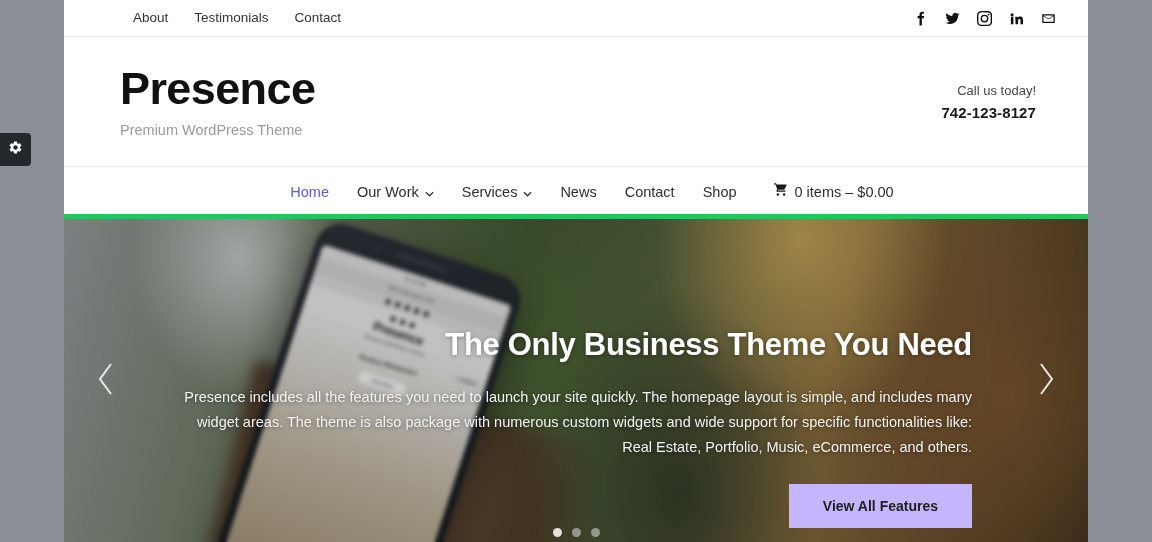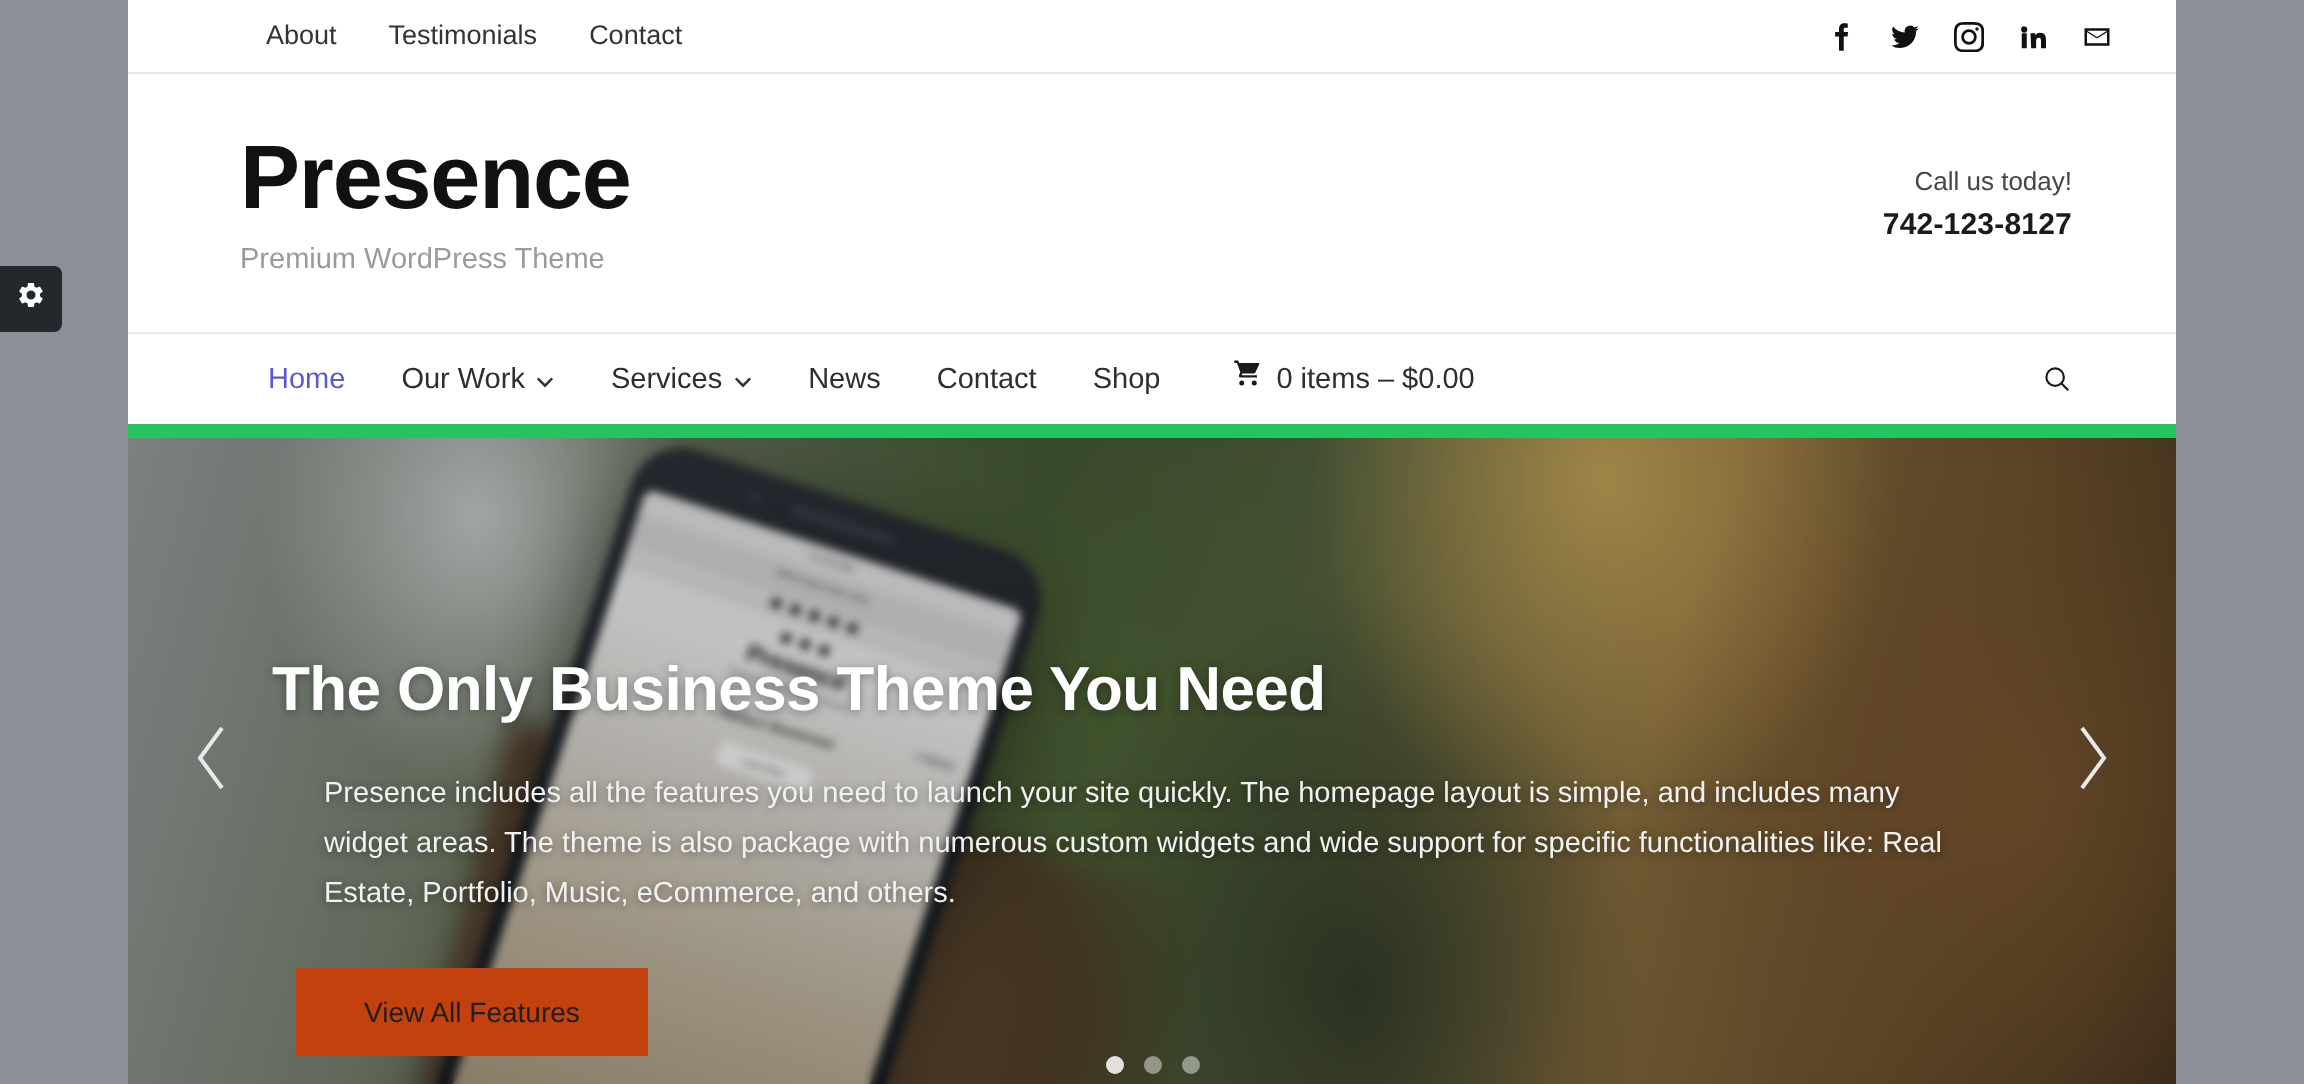--- a/index.html
+++ b/index.html
@@ -86,24 +86,25 @@
     text-align: right;
     padding-right: 28px;
   }
   .call-label { font-size: 13px; color: #454545; }
   .call-number { font-size: 15px; font-weight: 700; color: #1a1a1a; margin-top: 6px; letter-spacing: 0.1px; }
 
   
   .mainnav {
     position: relative;
     height: 52px;
-    border-bottom: 7px solid #22c55e;
+    border-bottom: 5px solid #22c55e;
     display: flex; align-items: center;
     padding: 0 24px 0 56px;
     background: #fff;
+    flex-direction: column;
   }
   .mainnav-items { display: flex; align-items: center; }
   .mainnav-items a {
     font-size: 14.5px;
     color: #2e2e2e;
     text-decoration: none;
     padding: 0 14px;
     line-height: 50px;
     white-space: nowrap;
     display: inline-flex; align-items: center; gap: 6px;
@@ -185,46 +186,46 @@
   }
   .hero-blurlayer {
     position: absolute; inset: 0;
     backdrop-filter: blur(2px);
   }
   .hero-scrim { position: absolute; inset: 0; background: rgba(20,20,20,0.22); }
 
   .hero-content {
     position: absolute;
     left: 0; right: 16px; top: 108px;
-    text-align: left;
-    padding: 0 72px;
+    text-align: right;
+    padding: 0 100px;
     z-index: 5;
   }
   .hero-title {
     font-size: 31px;
     font-weight: 700;
     color: #ffffff;
     letter-spacing: -0.3px;
     text-shadow: 0 1px 5px rgba(0,0,0,0.35);
   }
   .hero-desc {
     margin: 22px auto 0;
     max-width: 812px;
     font-size: 14.5px;
     line-height: 25px;
     color: #f2f2f2;
     text-shadow: 0 1px 4px rgba(0,0,0,0.4);
   }
   .hero-btn {
     display: inline-block;
     margin-top: 24px;
-    background: #c2410c;
+    background: #c4b5fd;
     color: #1f1f1f;
     font-size: 14px;
-    font-weight: 400;
+    font-weight: 700;
     padding: 14px 34px;
     text-decoration: none;
     cursor: pointer;
     border: none;
     font-family: inherit;
     margin-left: 12px;
   }
 
   .hero-arrow {
     position: absolute;

